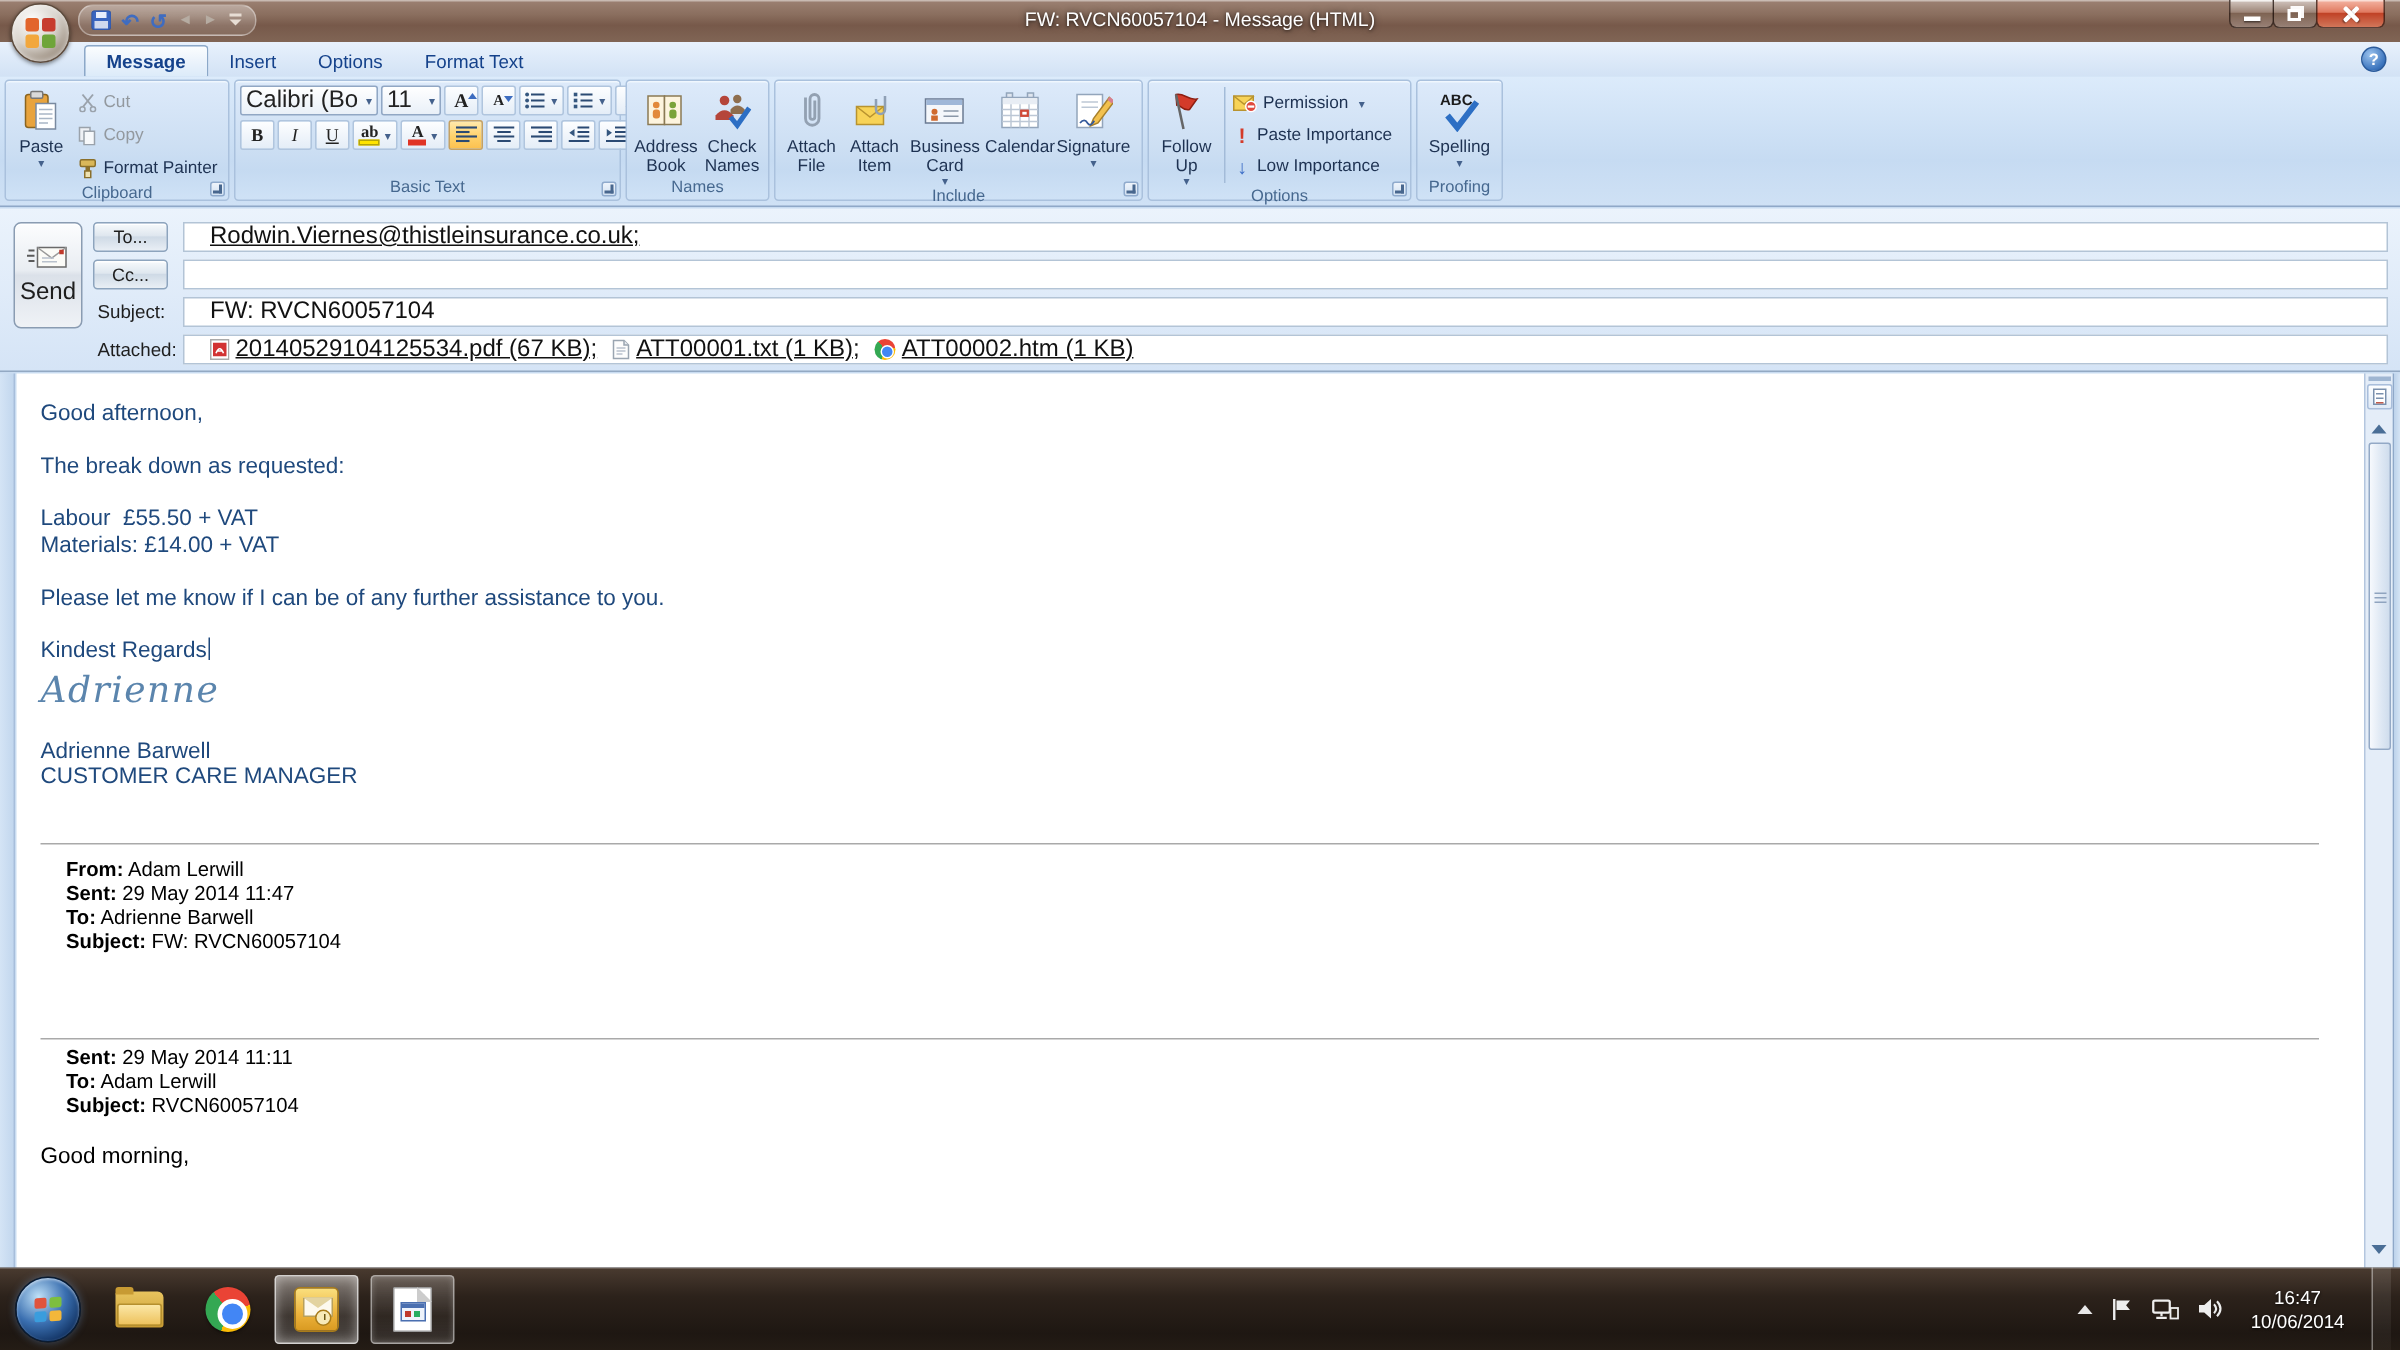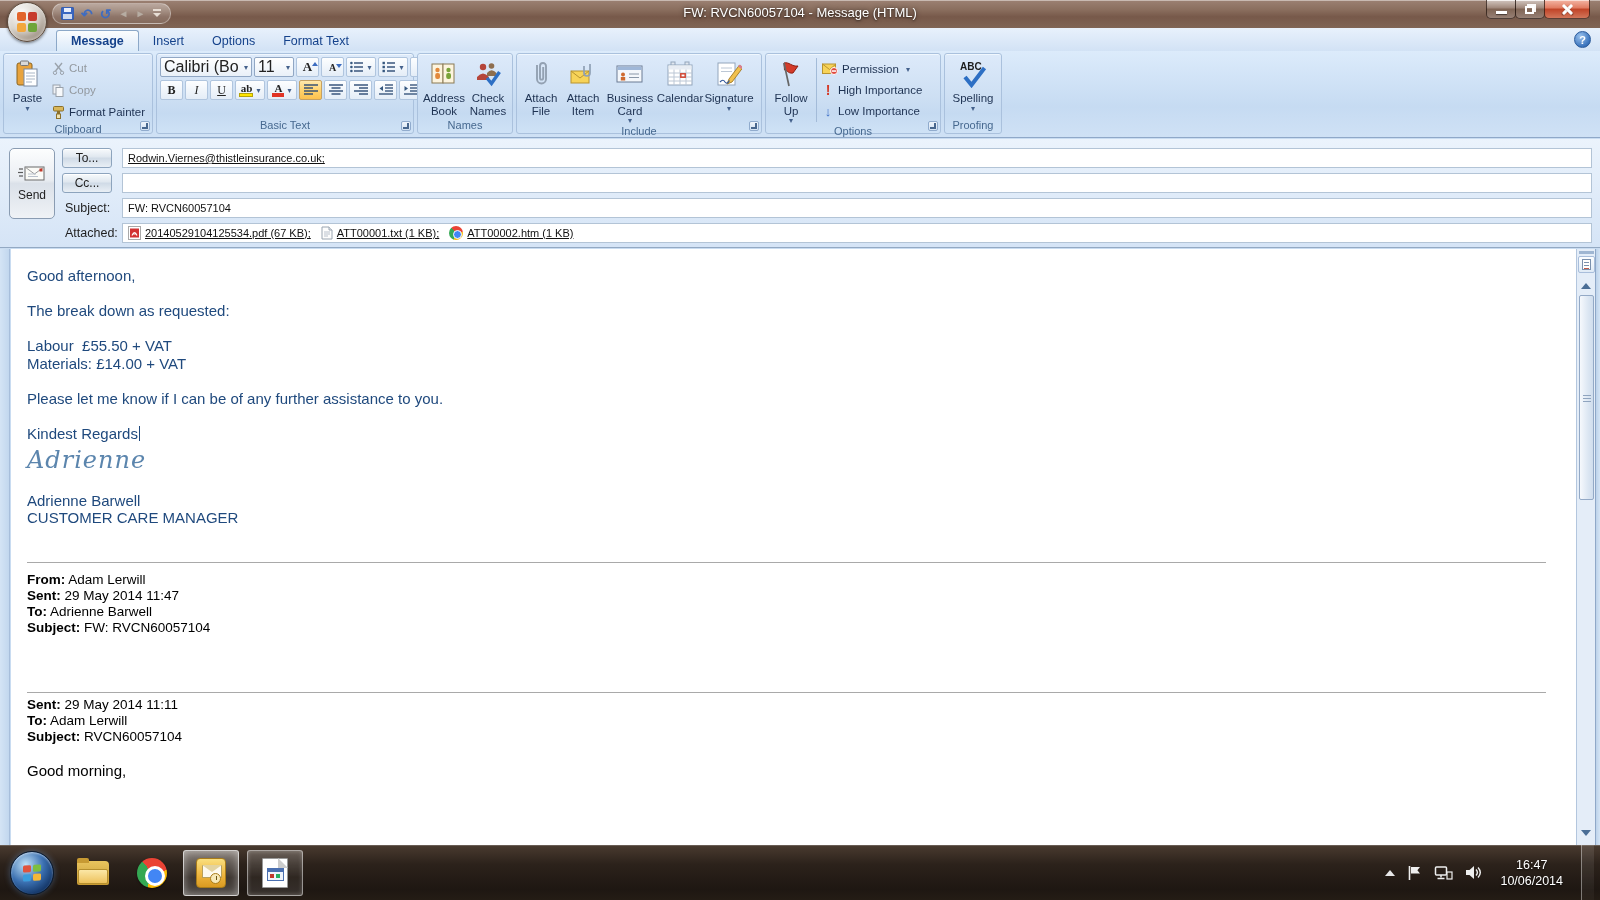--- a/index.html
+++ b/index.html
@@ -103,48 +103,48 @@
   .optstack { display:flex; flex-direction:column; justify-content:center; gap:3px; padding-left:2px; }
   .optrow { display:flex; align-items:center; gap:4px; font-size:11.5px; color:#1e3252; height:18px; white-space:nowrap; }
   .imp-high { color:#d43b2a; font-weight:bold; font-size:14px; width:12px; text-align:center; }
   .imp-low { color:#3a6cc6; font-weight:bold; font-size:13px; width:12px; text-align:center; }
 
   
   .msgheader { position:absolute; top:139px; left:0; right:0; height:109px;
     background:linear-gradient(#ebf3fc,#d5e4f6); border-bottom:1px solid #93a9c3; padding:9px 8px 4px 62px; }
   .sendbtn { position:absolute; left:9px; top:9px; width:46px; height:71px; border:1px solid #8a9cb2; border-radius:5px;
     background:linear-gradient(#fcfdfe,#e9edf2 45%,#dbe1e9 50%,#eff2f6); display:flex; flex-direction:column;
-    align-items:center; justify-content:center; gap:5px; font-size:12px; color:#1e1e1e; box-shadow:inset 0 1px 0 #fff; }
+    align-items:center; justify-content:center; gap:5px; font-size:16px; color:#1e1e1e; box-shadow:inset 0 1px 0 #fff; }
   .hrow { display:flex; align-items:center; margin-bottom:5px; }
   .hbtn { width:50px; height:20px; margin-right:10px; border:1px solid #8da4bd; border-radius:3px;
     background:linear-gradient(#f7fafc,#dfe7ef 45%,#cfdae6 50%,#e9eff5); font-size:12px; color:#1e1e1e;
     display:flex; align-items:center; justify-content:center; box-shadow:inset 0 1px 0 #fff; }
   .hlabel { width:50px; margin-right:10px; font-size:12.5px; color:#1e1e1e; padding-left:3px; }
   .hfield { flex:1; height:20px; background:#fff; border:1px solid #b3c4d6; display:flex; align-items:center;
-    padding:0 5px; font-size:11px; color:#111; overflow:hidden; white-space:nowrap; }
+    padding:0 17px; font-size:16px; color:#111; overflow:hidden; white-space:nowrap; }
   .addr { text-decoration:underline; }
   .attitem { display:flex; align-items:center; gap:4px; margin-right:10px; }
   .attname { text-decoration:underline; color:#111; }
   .chrome-ic { width:14px; height:14px; border-radius:50%;
     background:conic-gradient(from -40deg,#ea4335 0 33%,#fbbc05 0 66%,#34a853 0 100%); position:relative; }
   .chrome-ic::after { content:""; position:absolute; left:3.5px; top:3.5px; width:7px; height:7px; border-radius:50%;
     background:#4286f5; border:1.5px solid #fff; }
 
   
   .frame-left { position:absolute; top:249px; bottom:55px; left:0; width:10px; background:linear-gradient(90deg,#d4e4f5,#c2d7ee); border-right:1px solid #a7bedb; }
   .frame-right { position:absolute; top:249px; bottom:55px; right:0; width:5px; background:linear-gradient(90deg,#bcd2ea,#d4e4f5); border-left:1px solid #8fa8c8; }
   .msgbody { position:absolute; top:249px; left:11px; right:24px; bottom:55px; background:#fff; overflow:hidden;
     padding:18px 30px 0 16px; font-size:15px; line-height:17.5px; color:#1f497d; }
   .msgbody p { white-space:pre-wrap; }
   .mb17 { margin-bottom:17.5px; }
   .caret { display:inline-block; width:1.5px; height:15px; background:#1f497d; vertical-align:-2px; margin-left:1px; }
   .scriptsig { font-family:"DejaVu Serif", serif; font-style:italic; font-size:24px; color:#5b85ad; letter-spacing:1px; margin:10px 0 22px 0; }
   .sigline { line-height:17.5px; }
   .rule { border:0; border-top:1px solid #a9a9a9; margin:0; }
-  .qblock { font-size:13.5px; line-height:16px; color:#000; }
+  .qblock { font-size:13.5px; line-height:16px; color:#000;margin-left:17px; }
   .qblock b { font-weight:bold; }
   .qlink { color:#2e3ed0; text-decoration:underline; }
   .closing { font-size:15px; color:#000; }
 
   
   .vscroll { position:absolute; top:249px; bottom:55px; right:5px; width:19px; background:#e4edf8; border-left:1px solid #b3c6de; display:flex; flex-direction:column; align-items:center; }
   .sc-split { width:15px; height:3px; background:#9fb6d2; margin:2px 0; }
   .sc-btn { width:17px; height:17px; border:1px solid #a9bedb; border-radius:2px; background:linear-gradient(#fdfeff,#dfeaf6); display:flex; align-items:center; justify-content:center; margin-bottom:2px; }
   .ruler-ic { width:9px; height:11px; background:#fff; border:1px solid #7a90ad; position:relative; }
   .ruler-ic::after { content:""; position:absolute; left:1px; top:2px; width:5px; height:1px; background:#7a90ad; box-shadow:0 3px 0 #7a90ad, 0 6px 0 #c05a4a; }
@@ -528,21 +528,21 @@
             <svg width="16" height="12" viewBox="0 0 16 12">
                 <rect x="0.5" y="1" width="13" height="9.5" fill="#f7d358" stroke="#b8932f"></rect>
                 <path d="M0.5 1 l7 5.5 6.5 -5.5" fill="none" stroke="#b8932f"></path>
                 <circle cx="12" cy="8" r="3.5" fill="#e04a3f" stroke="#fff"></circle>
                 <rect x="9.8" y="7.3" width="4.4" height="1.5" fill="#fff"></rect>
               </svg>
             <span>Permission</span>
           </div>
           <div class="optrow">
             <span class="imp-high">!</span>
-            <span>High Importance</span>
+            <span>Paste Importance</span>
           </div>
           <div class="optrow">
             <span class="imp-low">↓</span>
             <span>Low Importance</span>
           </div>
         </div>
       </div>
       <div class="glabel">Options</div>
       <div class="launcher"></div>
     </div>

